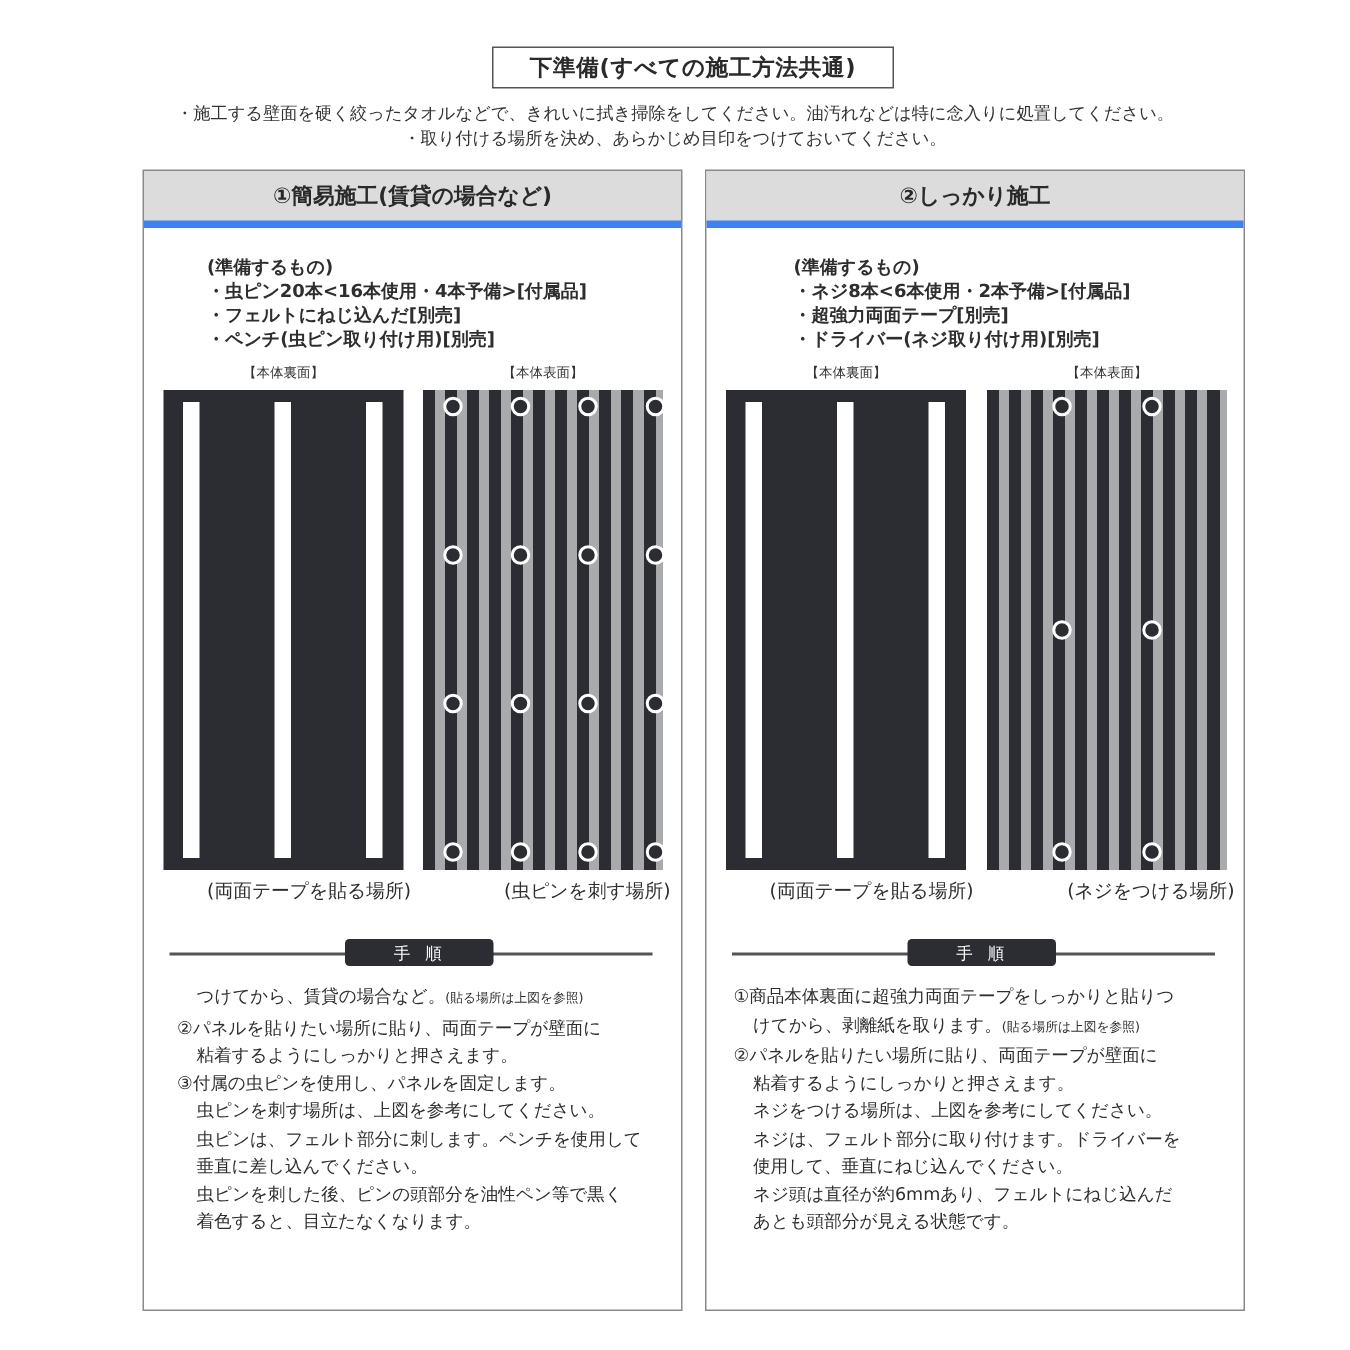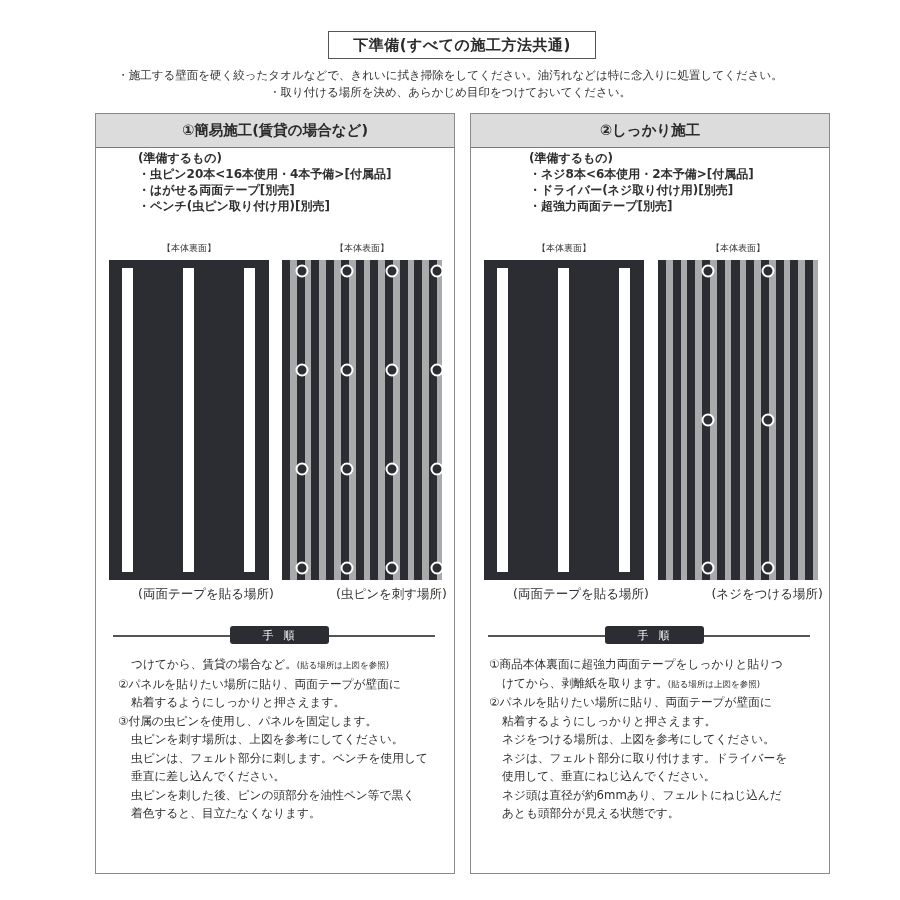--- a/index.html
+++ b/index.html
@@ -4,23 +4,23 @@
 <style>
   html, body { margin: 0; padding: 0; }
   body { width: 900px; height: 900px; background: #ffffff; position: relative; overflow: hidden;
          font-family: "DejaVu Sans", "Liberation Sans", sans-serif; color: #2b2b2b; }
   .title-box { position: absolute; left: 328px; top: 31px; width: 268px; height: 28px;
                border: 1.5px solid #555; box-sizing: border-box; display: flex; align-items: center;
                justify-content: center; font-size: 15px; font-weight: bold; color: #2a2a2a; letter-spacing: 0.5px; }
   .intro { position: absolute; left: 0; width: 900px; text-align: center; font-size: 11.5px; color: #333; }
   .panel { position: absolute; top: 113px; width: 360px; height: 761px; border: 1px solid #8a8a8a;
            box-sizing: border-box; background: #fff; }
-  .panel-head { height: 33px; background: #dcdcdc; border-bottom: 1px solid #3b82f6; display: flex;
+  .panel-head { height: 33px; background: #dcdcdc; border-bottom: 5px solid #3b82f6; display: flex;
                 align-items: center; justify-content: center; font-size: 14.5px; font-weight: bold; color: #2a2a2a; }
-  .prep { position: absolute; left: 42px; top: 36px; font-size: 12px; line-height: 16px; font-weight: bold; color: #2e2e2e; }
+  .prep { position: absolute; left: 42px; top: 56px; font-size: 12px; line-height: 16px; font-weight: bold; color: #2e2e2e; }
   .prep div { white-space: nowrap; }
   .diag-label { position: absolute; font-size: 9px; color: #333; text-align: center; width: 160px; }
   .diagram { position: absolute; top: 146px; width: 160px; height: 320px; background: #2b2d33; overflow: hidden; }
   .tape { position: absolute; top: 8px; width: 11px; height: 304px; background: #ffffff; }
   .front { background: repeating-linear-gradient(90deg, #2b2d33 0px, #2b2d33 8px, #a9aaac 8px, #a9aaac 14.7px); }
   .pin { position: absolute; width: 9px; height: 9px; border-radius: 50%; background: #2b2d33;
          border: 2.5px solid #ffffff; box-sizing: content-box; transform: translate(-50%, -50%); }
   .caption { position: absolute; top: 472px; width: 170px; text-align: right; font-size: 12.5px; color: #2e2e2e; }
   .divider { position: absolute; top: 521px; left: 17px; width: 322px; height: 1.5px; background: #555; }
   .steps-badge { position: absolute; top: 512px; left: 134px; width: 99px; height: 18px; background: #2b2d33;
@@ -36,21 +36,21 @@
 
 <div class="title-box">下準備(すべての施工方法共通)</div>
 <div class="intro" style="top:68px;">・施工する壁面を硬く絞ったタオルなどで、きれいに拭き掃除をしてください。油汚れなどは特に念入りに処置してください。</div>
 <div class="intro" style="top:85px;">・取り付ける場所を決め、あらかじめ目印をつけておいてください。</div>
 
 <div class="panel" style="left:95px;">
   <div class="panel-head">①簡易施工(賃貸の場合など)</div>
   <div class="prep">
     <div>(準備するもの)</div>
     <div>・虫ピン20本&lt;16本使用・4本予備&gt;[付属品]</div>
-    <div>・はがせる両面テープ[別売]</div>
+    <div>・フェルトにねじ込んだ[別売]</div>
     <div>・ペンチ(虫ピン取り付け用)[別売]</div>
   </div>
 
   <div class="diag-label" style="left:13px; top:128px;">【本体裏面】</div>
   <div class="diag-label" style="left:186px; top:128px;">【本体表面】</div>
 
   <div class="diagram" style="left:13px;">
     <div class="tape" style="left:13px;"></div>
     <div class="tape" style="left:74px;"></div>
     <div class="tape" style="left:135px;"></div>
@@ -92,22 +92,22 @@
     <div class="line indent"><span>虫ピンを刺した後、ピンの頭部分を油性ペン等で黒く</span></div>
     <div class="line indent"><span>着色すると、目立たなくなります。</span></div>
   </div>
 </div>
 
 <div class="panel" style="left:470px;">
   <div class="panel-head">②しっかり施工</div>
   <div class="prep" style="left:58px;">
     <div>(準備するもの)</div>
     <div>・ネジ8本&lt;6本使用・2本予備&gt;[付属品]</div>
+    <div>・超強力両面テープ[別売]</div>
     <div>・ドライバー(ネジ取り付け用)[別売]</div>
-    <div>・超強力両面テープ[別売]</div>
   </div>
 
   <div class="diag-label" style="left:13px; top:128px;">【本体裏面】</div>
   <div class="diag-label" style="left:187px; top:128px;">【本体表面】</div>
 
   <div class="diagram" style="left:13px;">
     <div class="tape" style="left:13px;"></div>
     <div class="tape" style="left:74px;"></div>
     <div class="tape" style="left:135px;"></div>
   </div>

